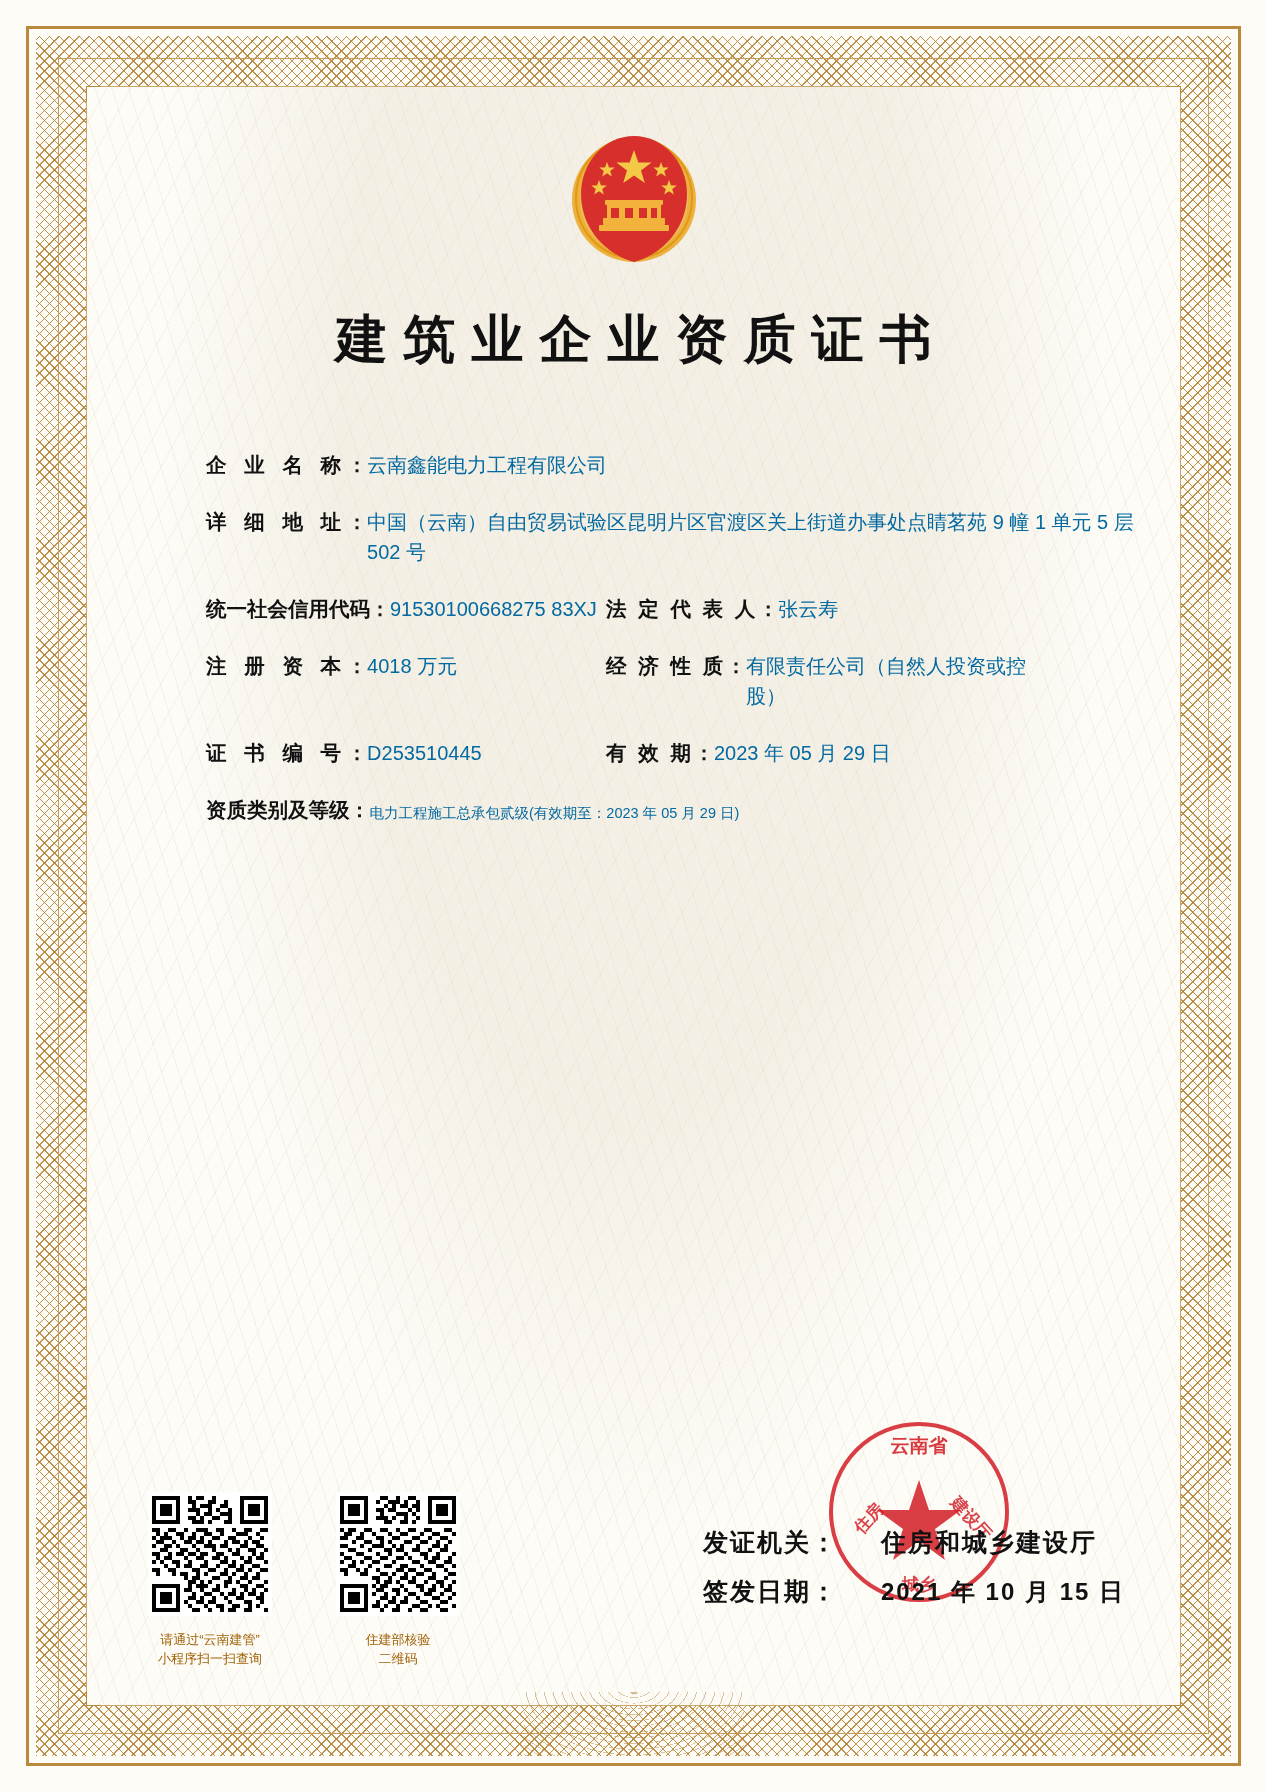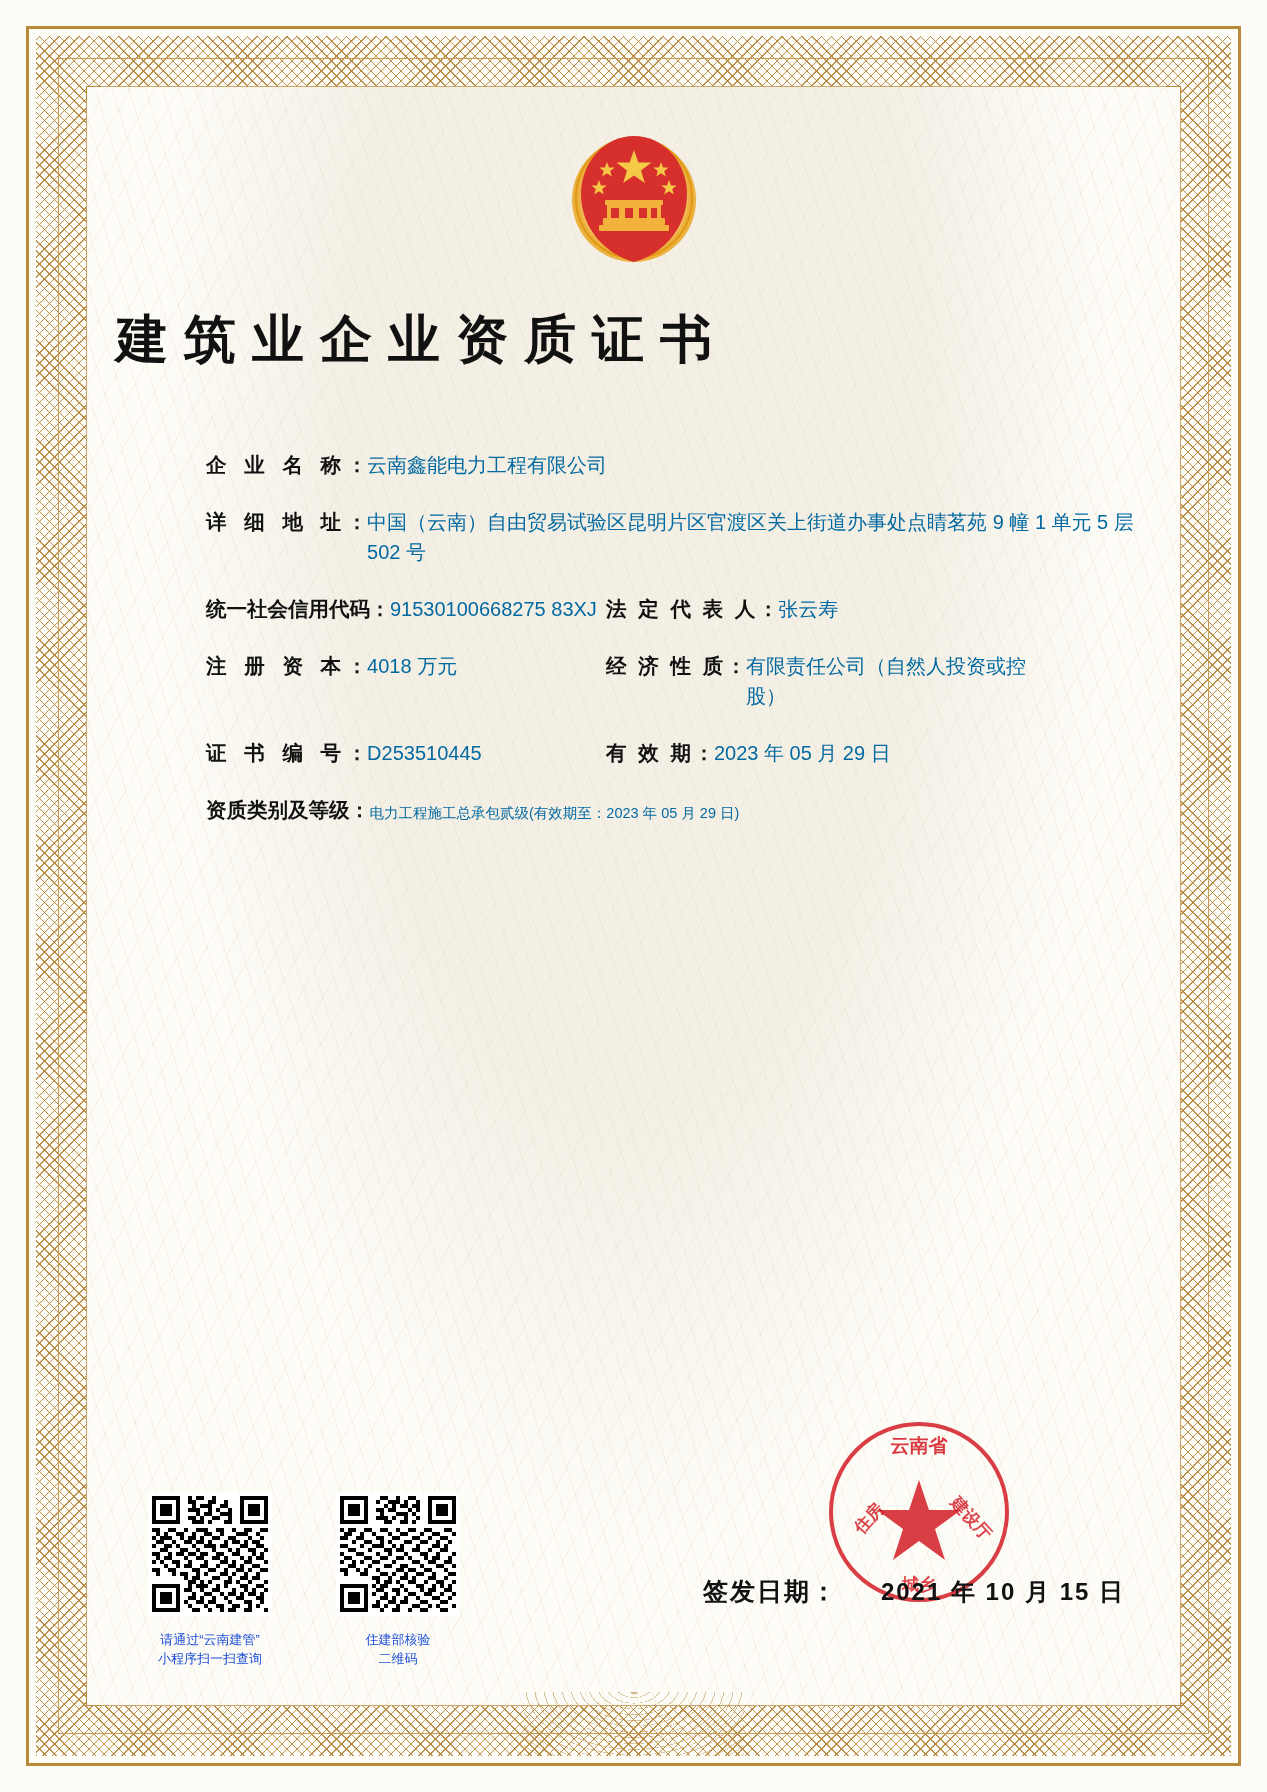--- a/index.html
+++ b/index.html
@@ -95,21 +95,21 @@
     transform: translateX(-50%);
     width: 150px;
     height: 152px;
   }
   .emblem-wrap svg { display: block; }
 
   .title {
     position: absolute;
     top: 205px;
     left: 0; right: 0;
-    text-align: left;
+    text-align: center;
     font-family: "DejaVu Sans", "Liberation Sans", sans-serif;
     font-size: 52px;
     font-weight: bold;
     letter-spacing: 16px;
     text-indent: 16px;
     color: #111;
   }
 
   .fields {
     position: absolute;
@@ -173,21 +173,21 @@
   .qr-img {
     width: 124px;
     height: 124px;
     margin: 0 auto;
     background-color: #fff;
   }
   .qr-caption {
     margin-top: 14px;
     font-size: 13px;
     line-height: 19px;
-    color: #1d4ed8;
+    color: #a16207;
   }
 
   .issuer {
     position: absolute;
     right: 32px;
     bottom: 44px;
     text-align: left;
   }
   .issuer-row {
     display: flex;
@@ -755,20 +755,24 @@
           <g opacity="0.85" fill="#d4232b" font-family="'DejaVu Sans','Liberation Sans',sans-serif" font-size="17" font-weight="bold">
             <text x="52" y="108" text-anchor="middle" transform="rotate(-48 52 108)">住房</text>
             <text x="146" y="108" text-anchor="middle" transform="rotate(48 146 108)">建设厅</text>
             <text x="98" y="176" text-anchor="middle">城乡</text>
           </g>
         </svg>
       </div>
 
       <div class="issuer">
         <div class="issuer-row">
+          <span class="issuer-label">发证机关：</span>
+          <span class="issuer-value">住房和城乡建设厅</span>
+        </div>
+        <div class="issuer-row">
           <span class="issuer-label">签发日期：</span>
           <span class="issuer-value date">2021 年 10 月 15 日</span>
         </div>
       </div>
 
     </div>
 
   </div>
 </div>
 

